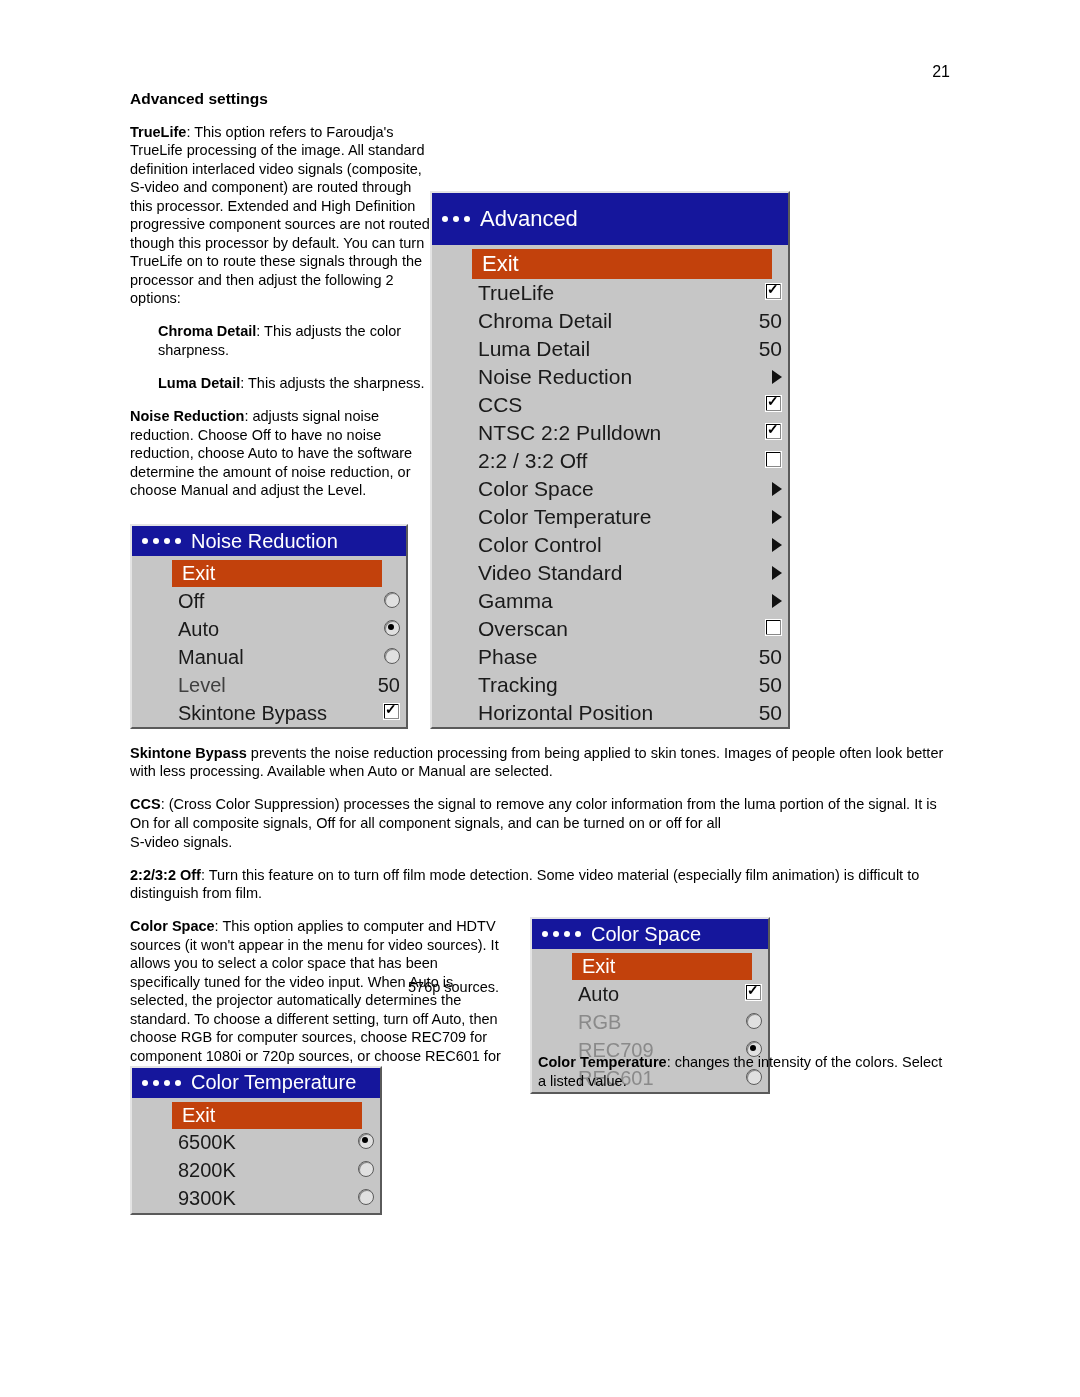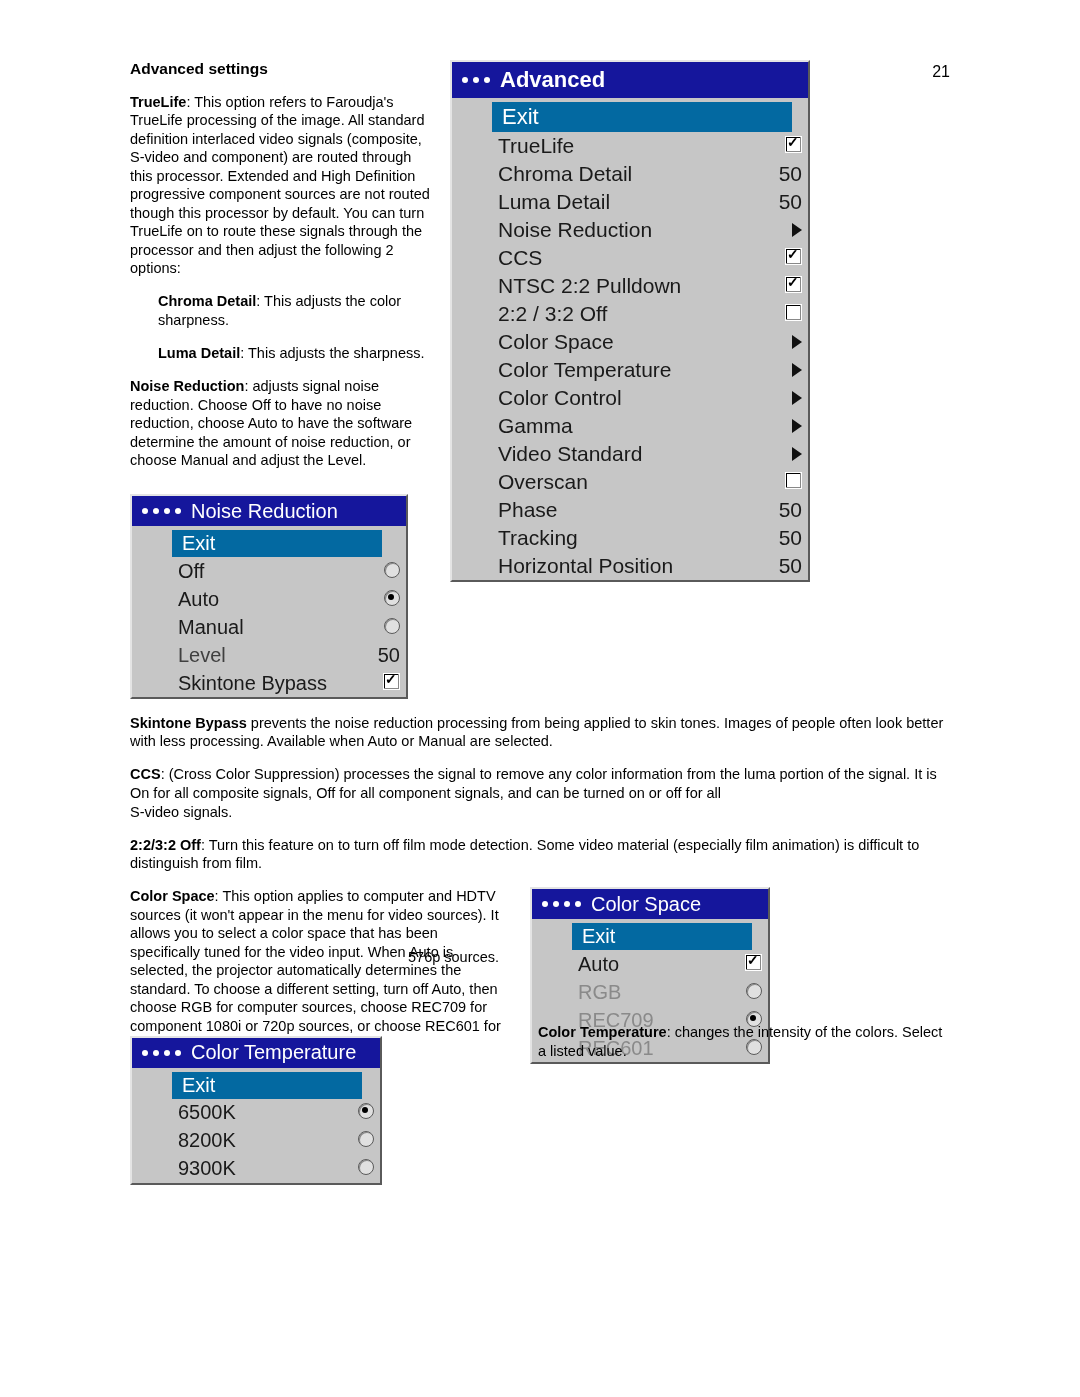--- a/index.html
+++ b/index.html
@@ -44,21 +44,21 @@
     background: #15169c;
     color: #fff;
     font-family: Arial, sans-serif;
     font-size: 22px;
     display: flex;
     align-items: center;
   }
   .dots { display: inline-flex; gap: 5px; margin: 0 10px; }
   .dots span { width: 6px; height: 6px; background: #fff; border-radius: 50%; display: inline-block; }
   .menu-exit {
-    background: #0369a1;
+    background: #c2410c;
     color: #fff;
     font-size: 22px;
     margin: 4px 4px 0 40px;
     padding: 2px 10px;
     display: inline-block;
     min-width: 60px;
   }
   .menu-table { width: 100%; border-collapse: collapse; }
   .menu-row td {
     padding: 1.5px 6px;
@@ -98,35 +98,35 @@
     border-top: 7px solid transparent;
     border-bottom: 7px solid transparent;
     border-left: 10px solid #111;
     display: inline-block;
   }
 
   
   .mi { width: 24px; height: 20px; display: inline-block; }
 
   
-  .top-row { display: flex; align-items: flex-start; gap: 20px; }
+  .top-row { display: flex; align-items: flex-end; margin-top: 30px; }
   .left-col { width: 300px; }
 
   .mid-section { margin-top: 14px; width: 100%; }
   .cs-row { display: flex; align-items: flex-start; gap: 20px; }
   .cs-text { width: 380px; }
 
   .ct-row { display: flex; align-items: flex-start; gap: 30px; }
   .ct-text { flex: 1; padding-top: 50px; }
 
   h4.sec { font-size: 15.5px; font-weight: bold; margin: 0 0 10px 0; }
 
   
   .advanced-menu { width: 360px; }
-  .advanced-menu .menu-title { height: 36px; font-weight: bold; }
+  .advanced-menu .menu-title { height: 52px; }
   .advanced-menu .menu-exit { width: 280px; }
   .advanced-menu .menu-table td { padding-top: 1.5px; padding-bottom: 1.5px; }
 
   .nr-menu { width: 278px; margin-top: 10px; }
   .nr-menu .menu-title { height: 30px; font-size: 20px; }
   .nr-menu .menu-exit { width: 190px; font-size: 20px; }
   .nr-menu .menu-row td { font-size: 20px; }
 
   .cs-menu { width: 240px; }
   .cs-menu .menu-title { height: 30px; font-size: 20px; }
@@ -267,26 +267,26 @@
               <td><span class="lbl">Color Temperature</span></td>
               <td class="val-cell"><span class="arrow-right"></span></td>
             </tr>
             <tr class="menu-row">
               <td class="icon-cell"><span class="mi"></span></td>
               <td><span class="lbl">Color Control</span></td>
               <td class="val-cell"><span class="arrow-right"></span></td>
             </tr>
             <tr class="menu-row">
               <td class="icon-cell"><span class="mi"></span></td>
+              <td><span class="lbl">Video Standard</span></td>
+              <td class="val-cell"><span class="arrow-right"></span></td>
+            </tr>
+            <tr class="menu-row">
+              <td class="icon-cell"><span class="mi"></span></td>
               <td><span class="lbl">Gamma</span></td>
-              <td class="val-cell"><span class="arrow-right"></span></td>
-            </tr>
-            <tr class="menu-row">
-              <td class="icon-cell"><span class="mi"></span></td>
-              <td><span class="lbl">Video Standard</span></td>
               <td class="val-cell"><span class="arrow-right"></span></td>
             </tr>
             <tr class="menu-row">
               <td class="icon-cell"><span class="mi"></span></td>
               <td><span class="lbl">Overscan</span></td>
               <td class="val-cell"><span class="checkbox"></span></td>
             </tr>
             <tr class="menu-row">
               <td class="icon-cell"><span class="mi"></span></td>
               <td><span class="lbl">Phase</span></td>

